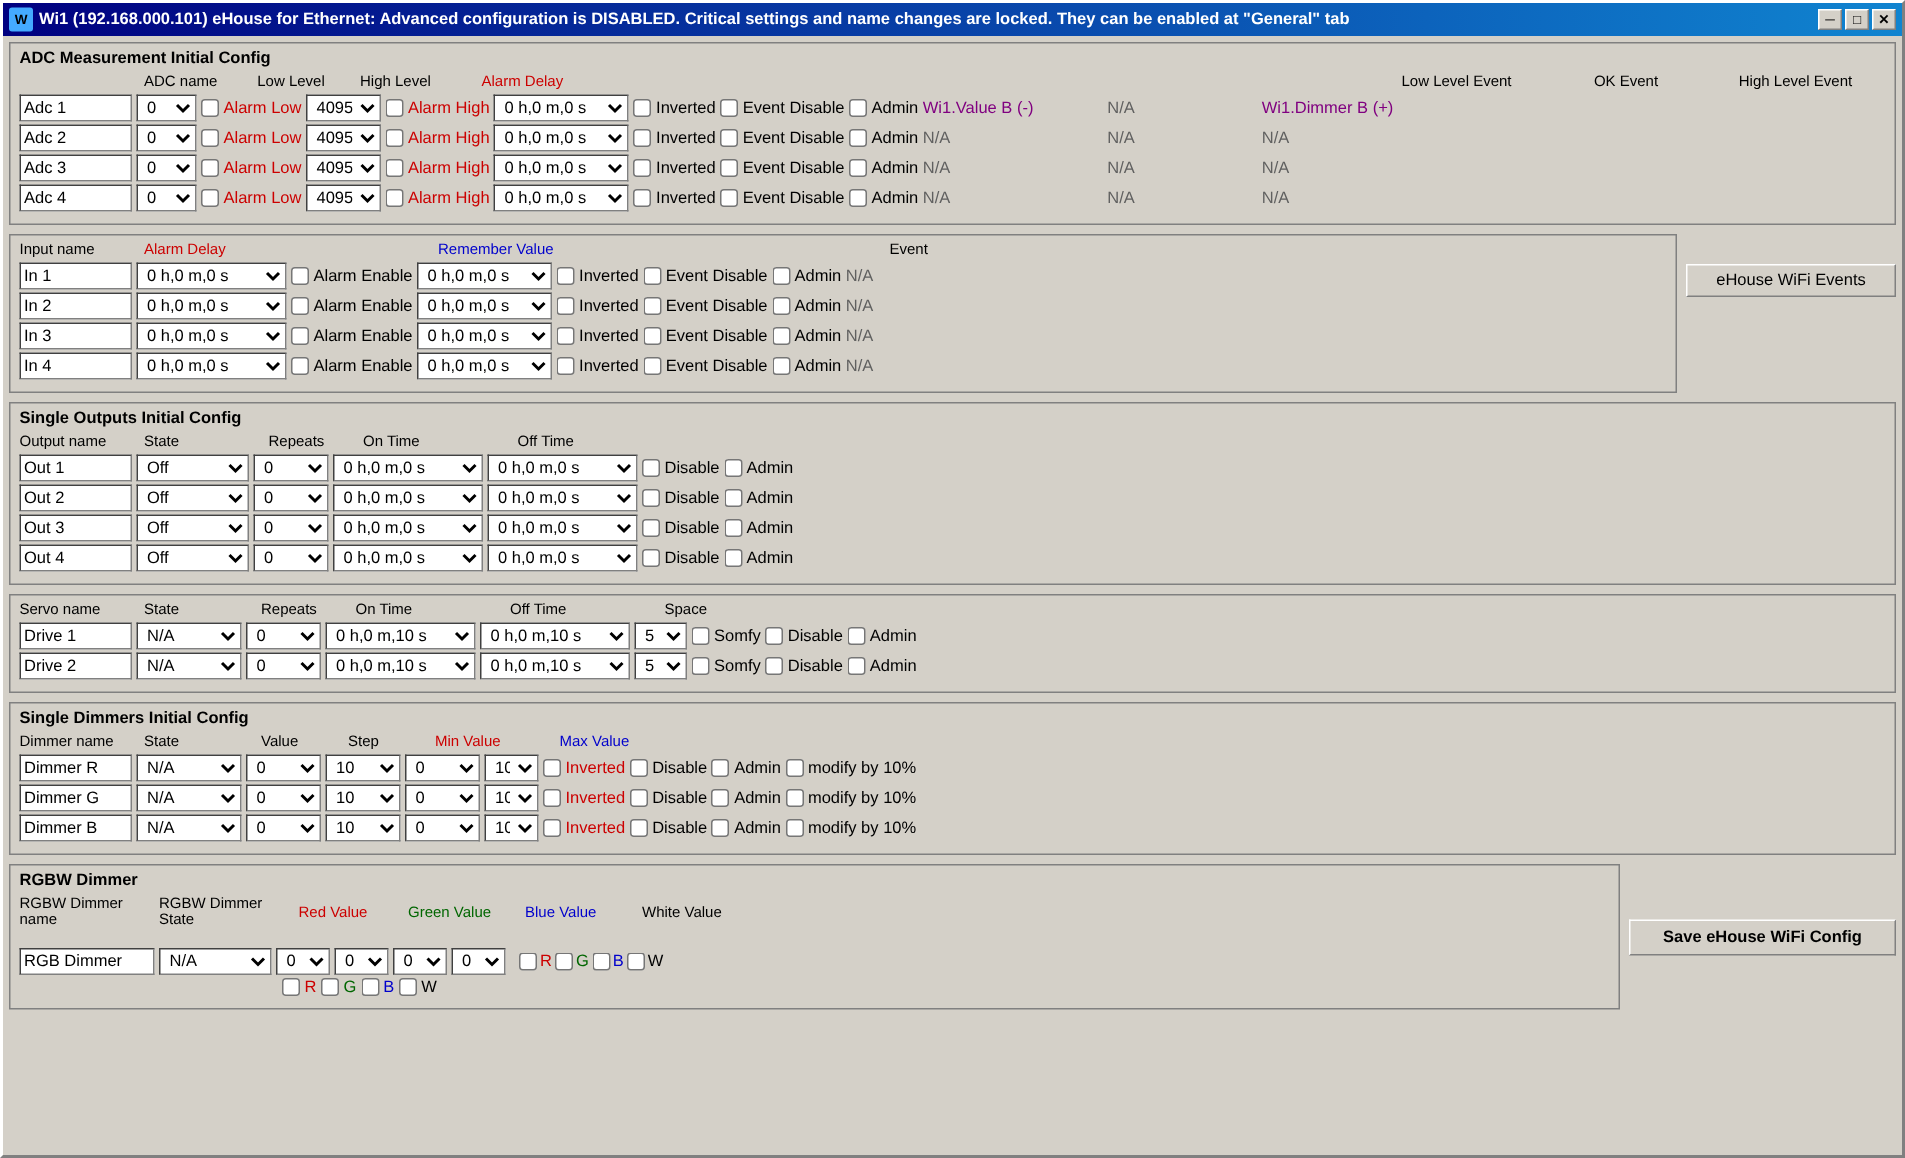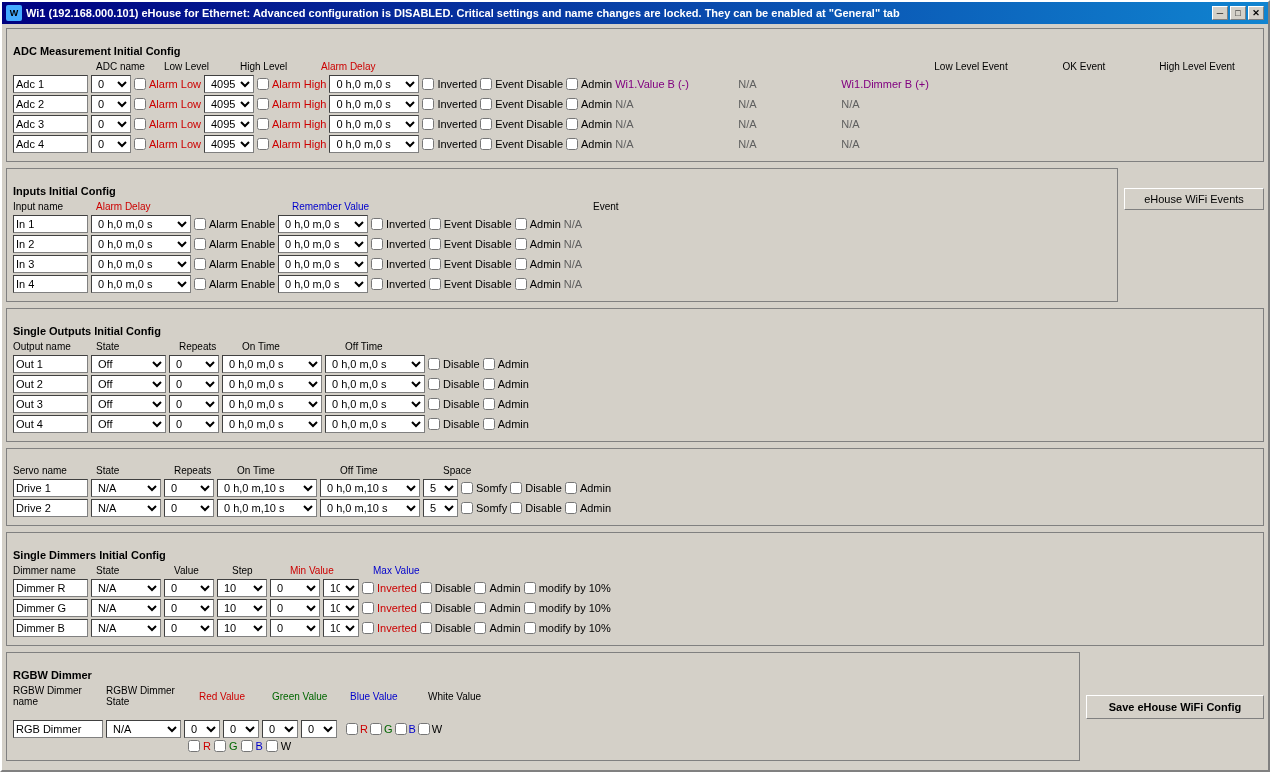--- a/index.html
+++ b/index.html
@@ -67,21 +67,21 @@
     }
     .content {
       flex: 1;
       padding: 4px;
       overflow-y: auto;
       background: #d4d0c8;
     }
     .section {
       border: 1px solid #808080;
       margin-bottom: 6px;
-      padding: 16px 6px 6px 6px;
+      padding: 4px 6px 6px 6px;
       background: #d4d0c8;
       position: relative;
     }
     .section-title {
       font-size: 11px;
       font-weight: bold;
       margin-bottom: 4px;
       color: #000;
     }
     .row {
@@ -159,21 +159,21 @@
 
 
   <div class="content">
 
     <div class="section">
       <div class="section-title">ADC Measurement Initial Config</div>
 
       <div class="row" style="margin-bottom:3px;">
         <span class="spacer" style="width:80px;"></span>
         <span class="col-header" style="width:65px;">ADC name</span>
-        <span class="col-header" style="width:60px;">Low Level</span>
+        <span class="col-header" style="width:60px;text-align:center;">Low Level</span>
         <span class="spacer" style="width:10px;"></span>
         <span class="col-header" style="width:65px;">High Level</span>
         <span class="spacer" style="width:10px;"></span>
         <span class="col-header red" style="width:80px;">Alarm Delay</span>
         <span class="spacer" style="flex:1;"></span>
         <span class="col-header" style="width:120px; text-align:center;">Low Level Event</span>
         <span class="col-header" style="width:100px; text-align:center;">OK Event</span>
         <span class="col-header" style="width:120px; text-align:center;">High Level Event</span>
       </div>
 
@@ -253,21 +253,20 @@
         <input type="checkbox" style="">
         <span class="lbl">Admin</span>
         <span class="lbl-gray" style="width:120px;">N/A</span>
         <span class="lbl-gray" style="width:100px;">N/A</span>
         <span class="lbl-gray" style="width:120px;">N/A</span>
       </div>
     </div>
 
     <div style="display:flex; gap:6px; margin-bottom:6px;">
       <div class="section" style="flex:1; margin-bottom:0;">
-        <div class="section-title">Inputs Initial Config</div>
 
         <div class="row" style="margin-bottom:3px;">
           <span class="col-header" style="width:80px;">Input name</span>
           <span class="col-header red" style="width:115px;">Alarm Delay</span>
           <span class="spacer" style="width:75px;"></span>
           <span class="col-header blue" style="width:120px;">Remember Value</span>
           <span class="spacer" style="width:175px;"></span>
           <span class="col-header" style="width:60px;">Event</span>
         </div>
 

